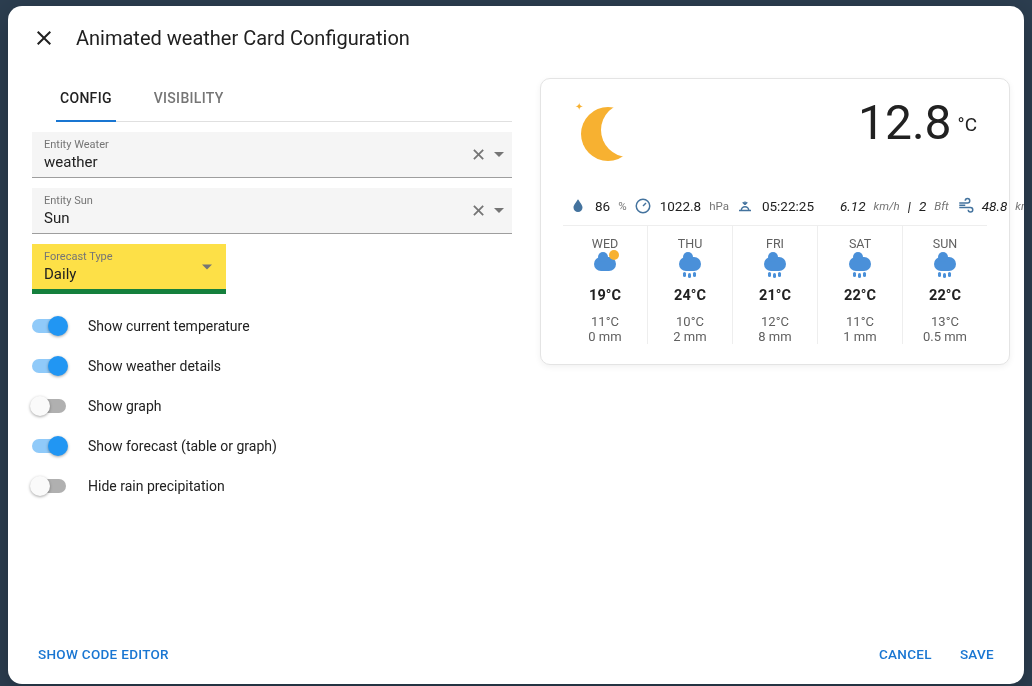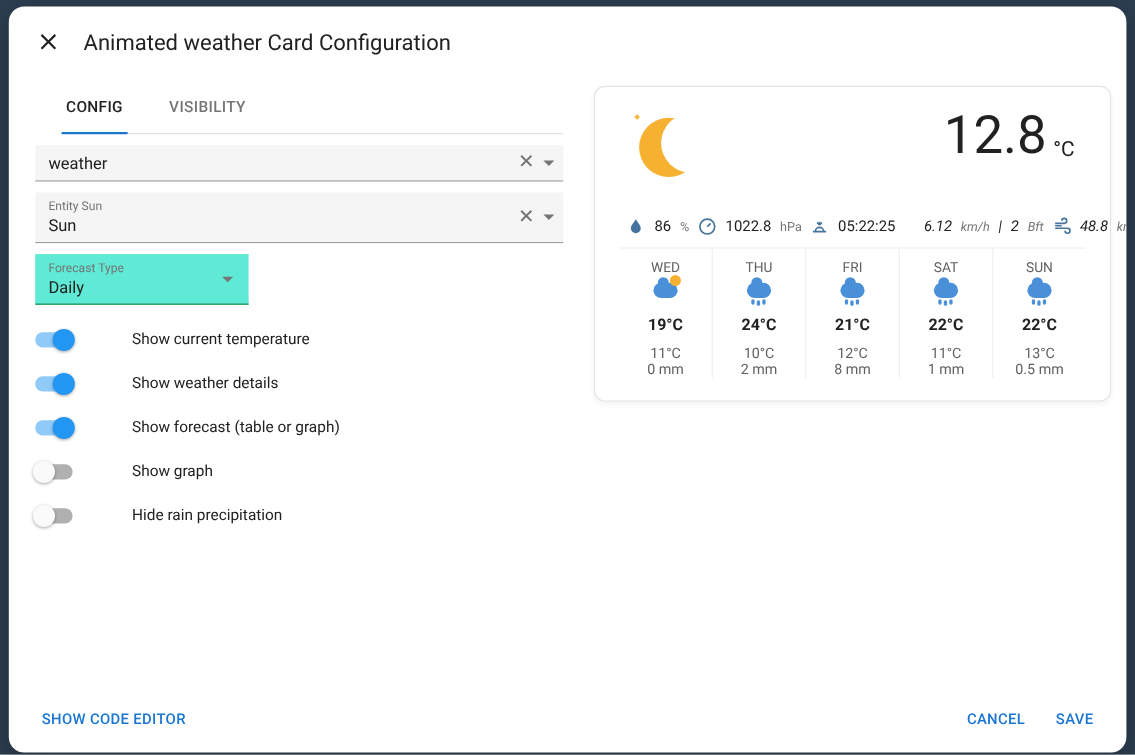--- a/index.html
+++ b/index.html
@@ -17,23 +17,23 @@
   .tabs { display: flex; border-bottom: 1px solid #e0e0e0; margin-top: 18px; margin-left: 24px; }
   .tab { padding: 12px 4px 14px 4px; margin-right: 34px; font-size: 14px; font-weight: 500; letter-spacing: .3px; color: #757575; cursor: pointer; }
   .tab.active { color: #212121; border-bottom: 2px solid #1976d2; margin-bottom: -1px; }
   .field { position: relative; background: #f5f5f5; border-bottom: 1px solid #9e9e9e; margin-top: 10px; padding: 6px 40px 6px 12px; }
   .field:first-of-type{ margin-top: 18px;}
   .field-label { font-size: 11px; color: #757575; }
   .field-value { font-size: 15px; color: #212121; padding-top: 2px; }
   .field-icons { position: absolute; right: 8px; top: 50%; transform: translateY(-50%); display: flex; gap: 8px; align-items: center; }
   .field-x { font-size: 18px; color: #757575; cursor: pointer; line-height: 1; }
   .field-caret { width: 0; height: 0; border-left: 5px solid transparent; border-right: 5px solid transparent; border-top: 5px solid #757575; }
-  .select-small { width: 194px; background: #5eead4; border-bottom: 1px solid #15803d; margin-top: 10px; padding: 6px 12px 6px 12px; position: relative;}
+  .select-small { width: 194px; background: #fde047; border-bottom: 5px solid #15803d; margin-top: 10px; padding: 6px 12px 6px 12px; position: relative;}
   .select-small .field-icons{ right: 14px;}
-  .toggle-row { display: flex; align-items: center; margin-top: 24px; gap: 32px; }
+  .toggle-row { display: flex; align-items: center; margin-top: 24px; }
   .switch { position: relative; width: 34px; height: 14px; border-radius: 7px; background: #b0b0b0; margin-right: 22px; cursor: pointer; flex: none; }
   .switch.on { background: #90caf9; }
   .knob { position: absolute; top: -3px; width: 20px; height: 20px; border-radius: 50%; background: #fafafa; box-shadow: 0 1px 3px rgba(0,0,0,.35); transition: left .1s; left: -2px; }
   .switch.on .knob { background: #2196f3; left: 16px; }
   .toggle-label { font-size: 14px; color: #212121; }
   .footer { display: flex; align-items: center; justify-content: space-between; padding: 16px 30px 22px 30px; }
   .code-link { font-size: 13.5px; font-weight: 500; letter-spacing: .3px; color: #1976d2; cursor: pointer; text-align: right; }
   .right-btns { display: flex; gap: 28px; }
   .btn-link { font-size: 13.5px; font-weight: 500; letter-spacing: .3px; color: #1976d2; cursor: pointer; }
 
@@ -42,21 +42,21 @@
   .prev-card {
     width: 470px; background: #fff; border: 1px solid #e4e4e4; border-radius: 10px;
     box-shadow: 0 2px 6px rgba(0,0,0,.06); padding: 20px 22px 20px 22px;
     align-self: flex-start;
   }
   .top-row { display: flex; justify-content: space-between; align-items: flex-start; margin-bottom: 28px; padding: 0 10px;}
   .moon-wrap { width: 70px; height: 70px; position: relative; }
   .moon { width: 54px; height: 54px; border-radius: 50%; background: #f7b131; position: absolute; top: 8px; left: 8px; }
   .moon::after{ content:""; position:absolute; width:54px; height:54px; border-radius:50%; background:#fff; left:20px; top:-4px;}
   .spark{ position:absolute; color:#f7b131; font-size:10px;}
-  .temp-big { display: flex; align-items: flex-end; justify-content: flex-end; color:#212121;}
+  .temp-big { display: flex; align-items: center; justify-content: flex-end; color:#212121;}
   .temp-big .num{ font-size: 48px; font-weight: 400; line-height:1;}
   .temp-big .unit{ font-size: 19px; margin-left:6px; margin-top:3px;}
   .detail-grid { display: flex; justify-content: space-between; margin-bottom: 10px; padding:0 6px;}
   .detail-col { display: flex; gap: 7px; font-size: 13.5px; color: #212121;}
   .detail-item{ display:flex; align-items:center; gap:8px;}
   .detail-item.right{ justify-content:flex-end;font-style:italic;}
   .muted{ color:#757575; font-size:11.5px;}
   .ic{ width:18px; height:18px; color:#44739e; flex:none;}
   .forecast-row{ display:flex; border-top:1px solid #eee; margin-top:8px;}
   .fday{ flex:1; text-align:center; padding:10px 2px 0 2px; border-left:1px solid #eee;}
@@ -84,20 +84,21 @@
 
   <div class="content-row">
 
     <div class="left-col">
       <div class="tabs">
         <div class="tab active">CONFIG</div>
         <div class="tab">VISIBILITY</div>
       </div>
 
       <div class="field">
+        <div class="field-label">Entity Weater</div>
         <div class="field-value">weather</div>
         <div class="field-icons">
           <span class="field-x">✕</span>
           <span class="field-caret"></span>
         </div>
       </div>
 
       <div class="field">
         <div class="field-label">Entity Sun</div>
         <div class="field-value">Sun</div>
@@ -122,30 +123,30 @@
             </div>
             <div class="toggle-label">Show current temperature</div>
           </div>
           <div class="toggle-row">
             <div class="switch on">
               <div class="knob"></div>
             </div>
             <div class="toggle-label">Show weather details</div>
           </div>
           <div class="toggle-row">
+            <div class="switch">
+              <div class="knob"></div>
+            </div>
+            <div class="toggle-label">Show graph</div>
+          </div>
+          <div class="toggle-row">
             <div class="switch on">
               <div class="knob"></div>
             </div>
             <div class="toggle-label">Show forecast (table or graph)</div>
-          </div>
-          <div class="toggle-row">
-            <div class="switch">
-              <div class="knob"></div>
-            </div>
-            <div class="toggle-label">Show graph</div>
           </div>
           <div class="toggle-row">
             <div class="switch">
               <div class="knob"></div>
             </div>
             <div class="toggle-label">Hide rain precipitation</div>
           </div>
         </div>
     </div>
 

